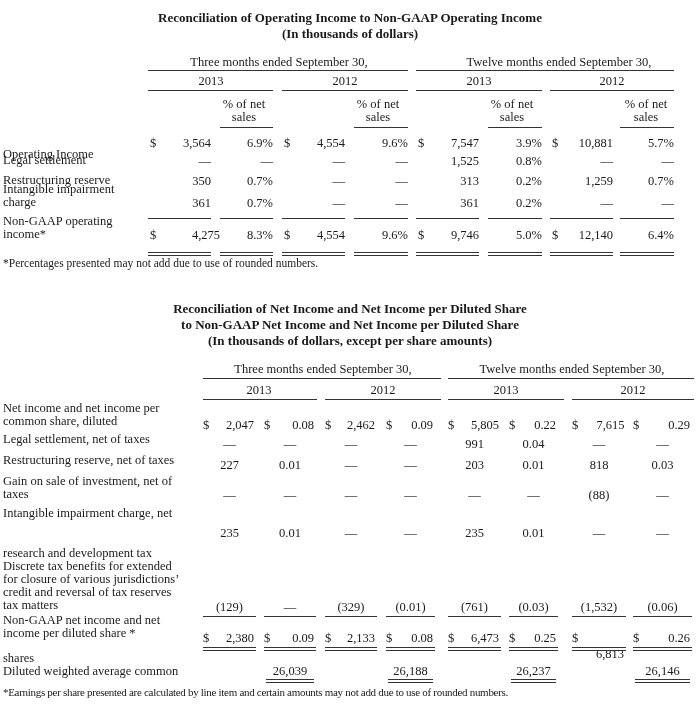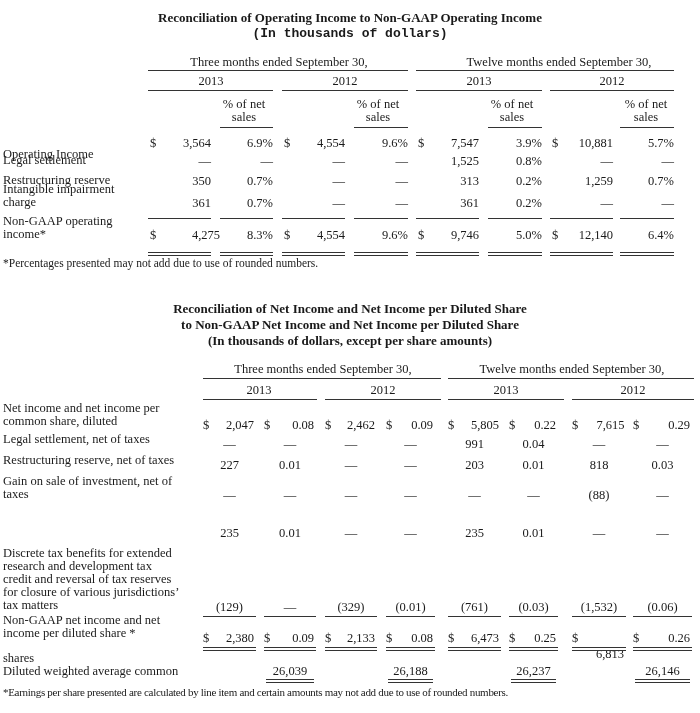--- a/index.html
+++ b/index.html
@@ -16,21 +16,21 @@
   .hline { position: absolute; height: 0; border-top: 1px solid #333; }
   .dline { position: absolute; height: 2px; border-top: 1px solid #333; border-bottom: 1px solid #333; }
   .note { font-size: 11.5px; }
   .note2 { font-size: 11px; letter-spacing: -0.3px; }
 </style>
 </head>
 <body>
 
 <div>
   <div class="abs title" style="top:10px;">Reconciliation of Operating Income to Non-GAAP Operating Income</div>
-  <div class="abs title" style="top:26px;font-family:Liberation Mono, monospace;">(In thousands of dollars)</div>
+  <div class="abs title" style="top:26px;">(In thousands of dollars)</div>
 
   <div class="abs c" style="top:55px;left:148px;width:262px;">Three months ended September 30,</div>
   <div class="abs c" style="top:55px;left:418px;width:282px;">Twelve months ended September 30,</div>
   <div class="hline" style="top:70px;left:148px;width:260px;"></div>
   <div class="hline" style="top:70px;left:416px;width:258px;"></div>
 
   <div class="abs c" style="top:74px;left:148px;width:126px;">2013</div>
   <div class="abs c" style="top:74px;left:282px;width:126px;">2012</div>
   <div class="abs c" style="top:74px;left:416px;width:126px;">2013</div>
   <div class="abs c" style="top:74px;left:550px;width:124px;">2012</div>
@@ -199,34 +199,35 @@
       </div>
       <div class="abs c" style="top: 488px; left: 203px; width: 53px;">—</div>
       <div class="abs c" style="top: 488px; left: 264px; width: 52px;">—</div>
       <div class="abs c" style="top: 488px; left: 325px; width: 52px;">—</div>
       <div class="abs c" style="top: 488px; left: 386px; width: 49px;">—</div>
       <div class="abs c" style="top: 488px; left: 448px; width: 53px;">—</div>
       <div class="abs c" style="top: 488px; left: 509px; width: 49px;">—</div>
       <div class="abs c" style="top: 488px; left: 572px; width: 54px;">(88)</div>
       <div class="abs c" style="top: 488px; left: 633px; width: 59px;">—</div>
       <div class="abs lbl" style="top: 507px;">
+        <div>Intangible impairment charge, net</div>
       </div>
       <div class="abs c" style="top: 526px; left: 203px; width: 53px;">235</div>
       <div class="abs c" style="top: 526px; left: 264px; width: 52px;">0.01</div>
       <div class="abs c" style="top: 526px; left: 325px; width: 52px;">—</div>
       <div class="abs c" style="top: 526px; left: 386px; width: 49px;">—</div>
       <div class="abs c" style="top: 526px; left: 448px; width: 53px;">235</div>
       <div class="abs c" style="top: 526px; left: 509px; width: 49px;">0.01</div>
       <div class="abs c" style="top: 526px; left: 572px; width: 54px;">—</div>
       <div class="abs c" style="top: 526px; left: 633px; width: 59px;">—</div>
       <div class="abs lbl" style="top: 547px;">
+        <div>research and development tax</div>
         <div>Discrete tax benefits for extended</div>
-        <div>research and development tax</div>
+        <div>for closure of various jurisdictions’</div>
         <div>credit and reversal of tax reserves</div>
-        <div>for closure of various jurisdictions’</div>
         <div>tax matters</div>
       </div>
       <div class="abs c" style="top: 600px; left: 203px; width: 53px;">(129)</div>
       <div class="abs c" style="top: 600px; left: 264px; width: 52px;">—</div>
       <div class="abs c" style="top: 600px; left: 325px; width: 52px;">(329)</div>
       <div class="abs c" style="top: 600px; left: 386px; width: 49px;">(0.01)</div>
       <div class="abs c" style="top: 600px; left: 448px; width: 53px;">(761)</div>
       <div class="abs c" style="top: 600px; left: 509px; width: 49px;">(0.03)</div>
       <div class="abs c" style="top: 600px; left: 572px; width: 54px;">(1,532)</div>
       <div class="abs c" style="top: 600px; left: 633px; width: 59px;">(0.06)</div>

